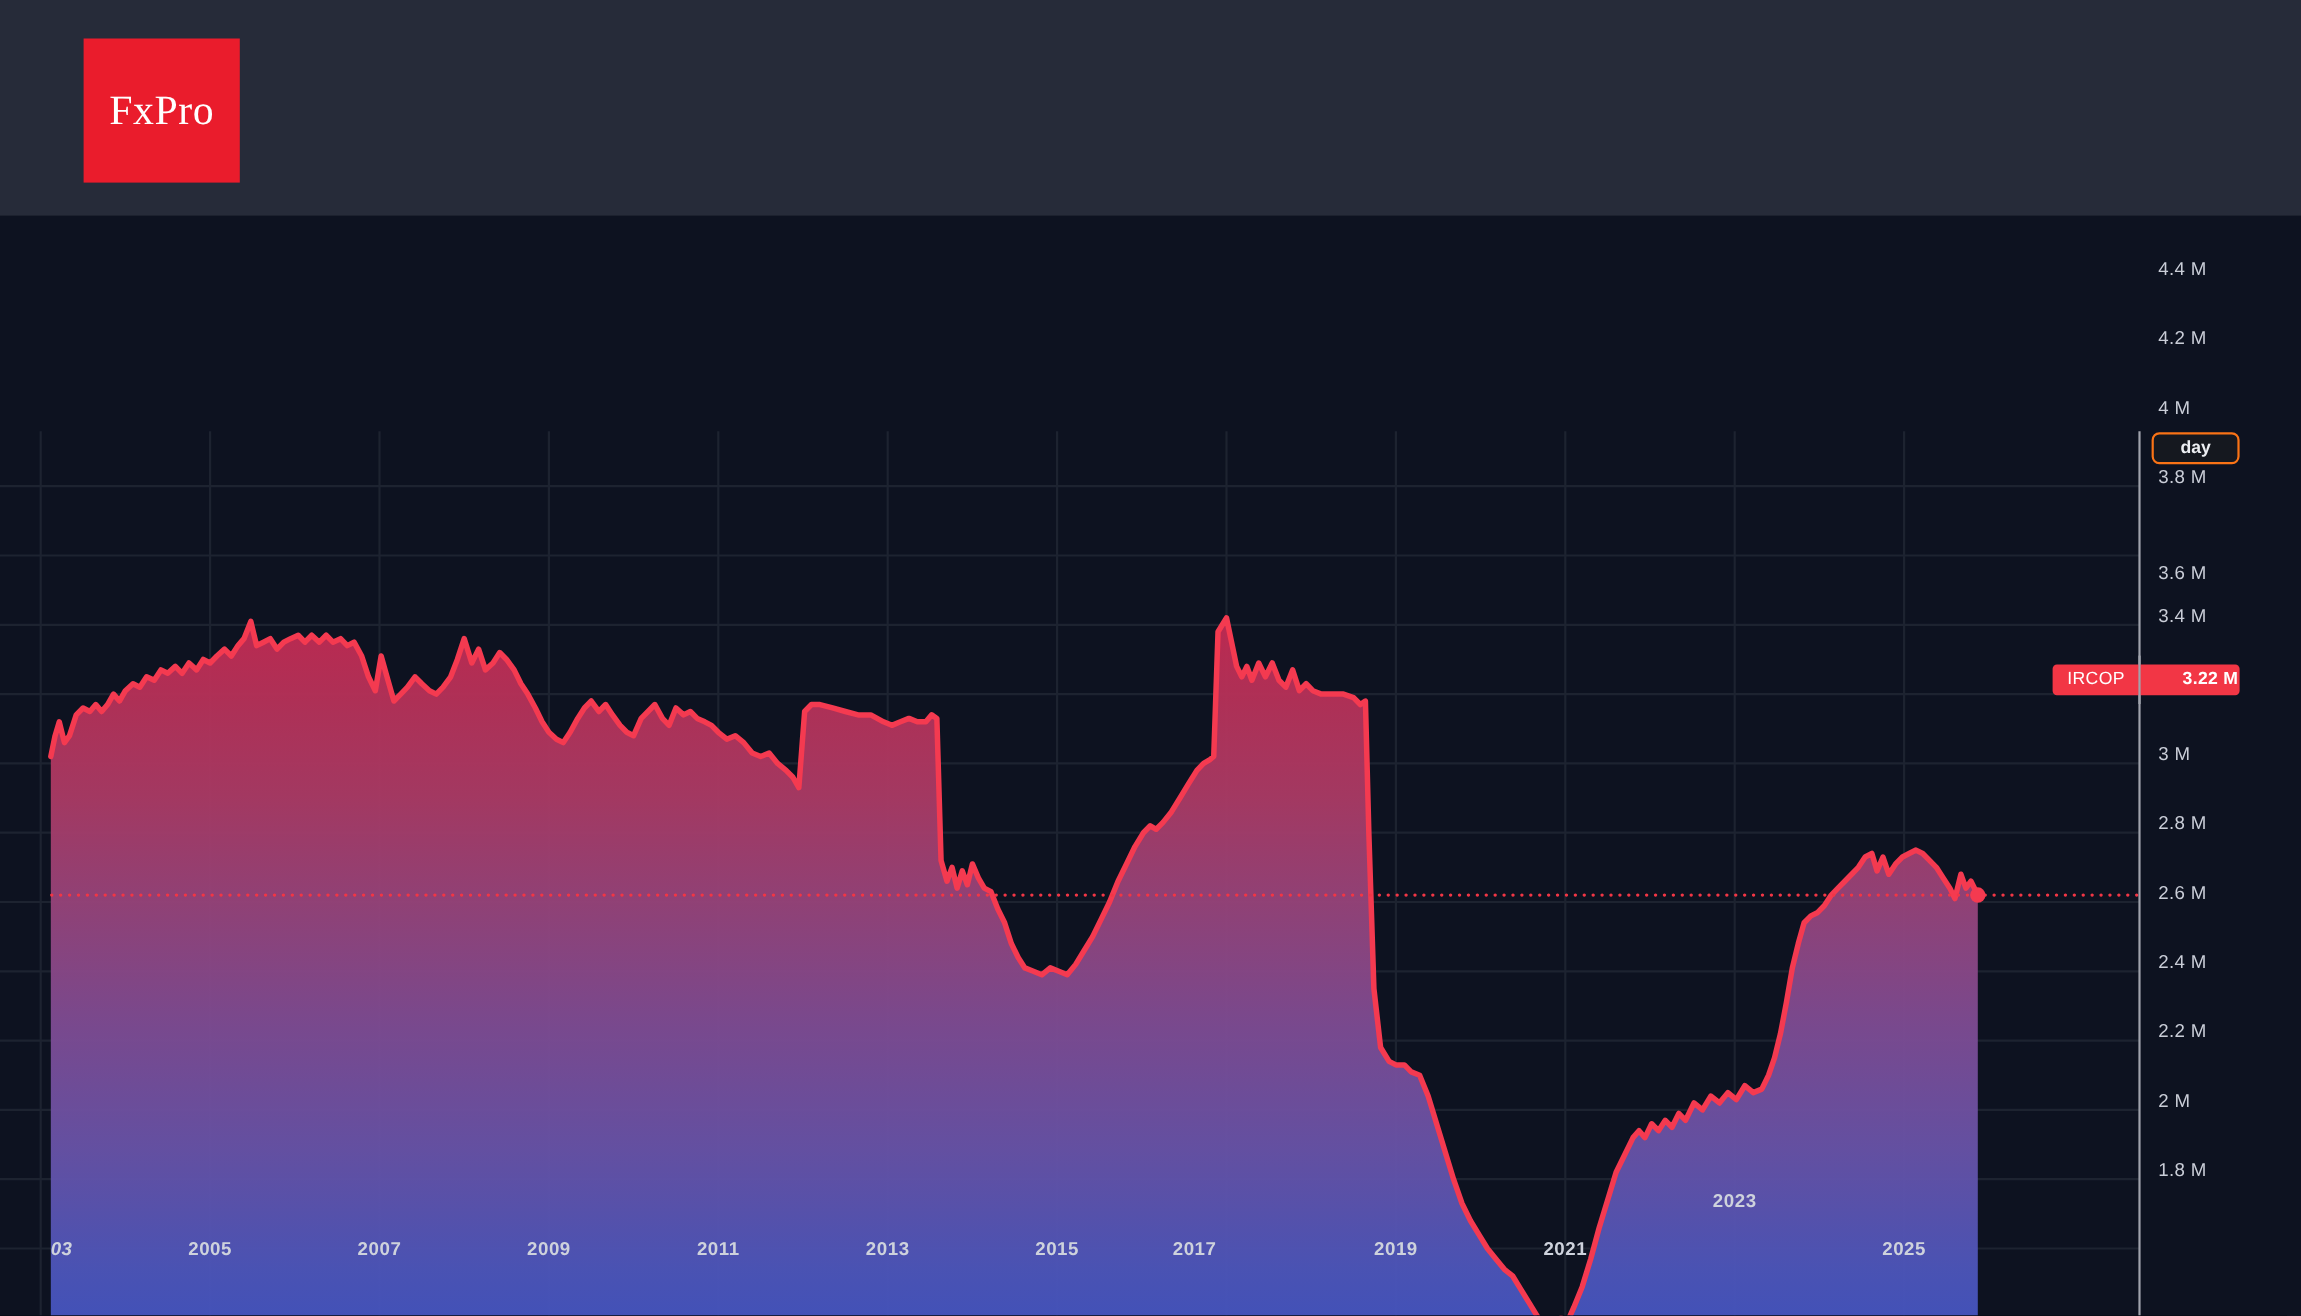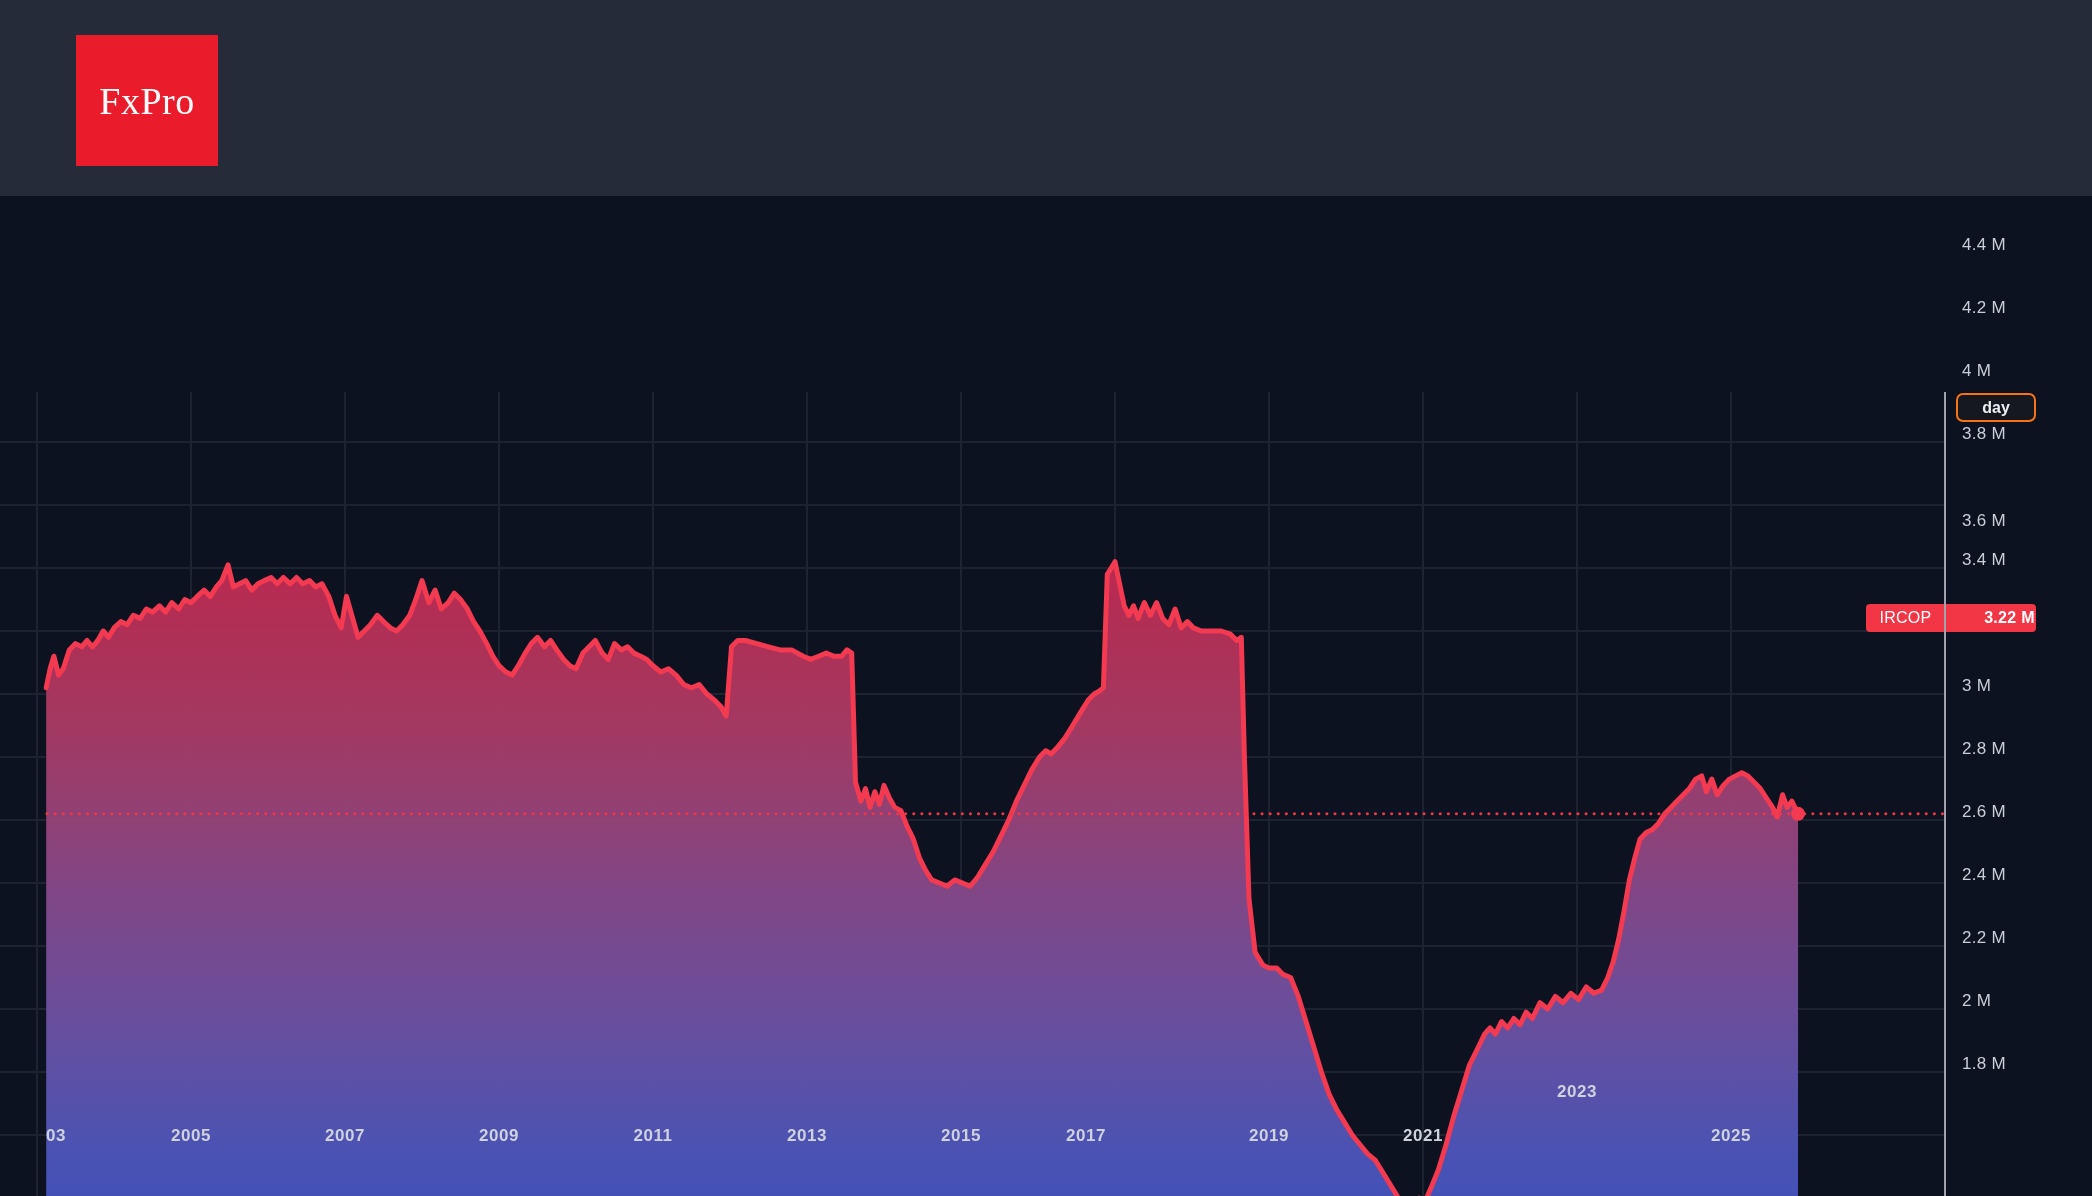--- a/index.html
+++ b/index.html
@@ -104,21 +104,21 @@
         <div class="ylabel" style="top: 354px;">3.4 M</div>
         <div class="ylabel" style="top: 480px;">3 M</div>
         <div class="ylabel" style="top: 543px;">2.8 M</div>
         <div class="ylabel" style="top: 606px;">2.6 M</div>
         <div class="ylabel" style="top: 669px;">2.4 M</div>
         <div class="ylabel" style="top: 732px;">2.2 M</div>
         <div class="ylabel" style="top: 795px;">2 M</div>
         <div class="ylabel" style="top: 858px;">1.8 M</div>
       </div>
     <div id="xlabels">
-        <div class="xlabel" style="left: 56px; top: 930px;">03</div>
+        <div class="xlabel" style="left: 56px; top: 930px; font-style: italic;">03</div>
         <div class="xlabel" style="left: 191px; top: 930px;">2005</div>
         <div class="xlabel" style="left: 345px; top: 930px;">2007</div>
         <div class="xlabel" style="left: 499px; top: 930px;">2009</div>
         <div class="xlabel" style="left: 653px; top: 930px;">2011</div>
         <div class="xlabel" style="left: 807px; top: 930px;">2013</div>
         <div class="xlabel" style="left: 961px; top: 930px;">2015</div>
         <div class="xlabel" style="left: 1086px; top: 930px;">2017</div>
         <div class="xlabel" style="left: 1269px; top: 930px;">2019</div>
         <div class="xlabel" style="left: 1423px; top: 930px;">2021</div>
         <div class="xlabel" style="left: 1577px; top: 886px;">2023</div>

